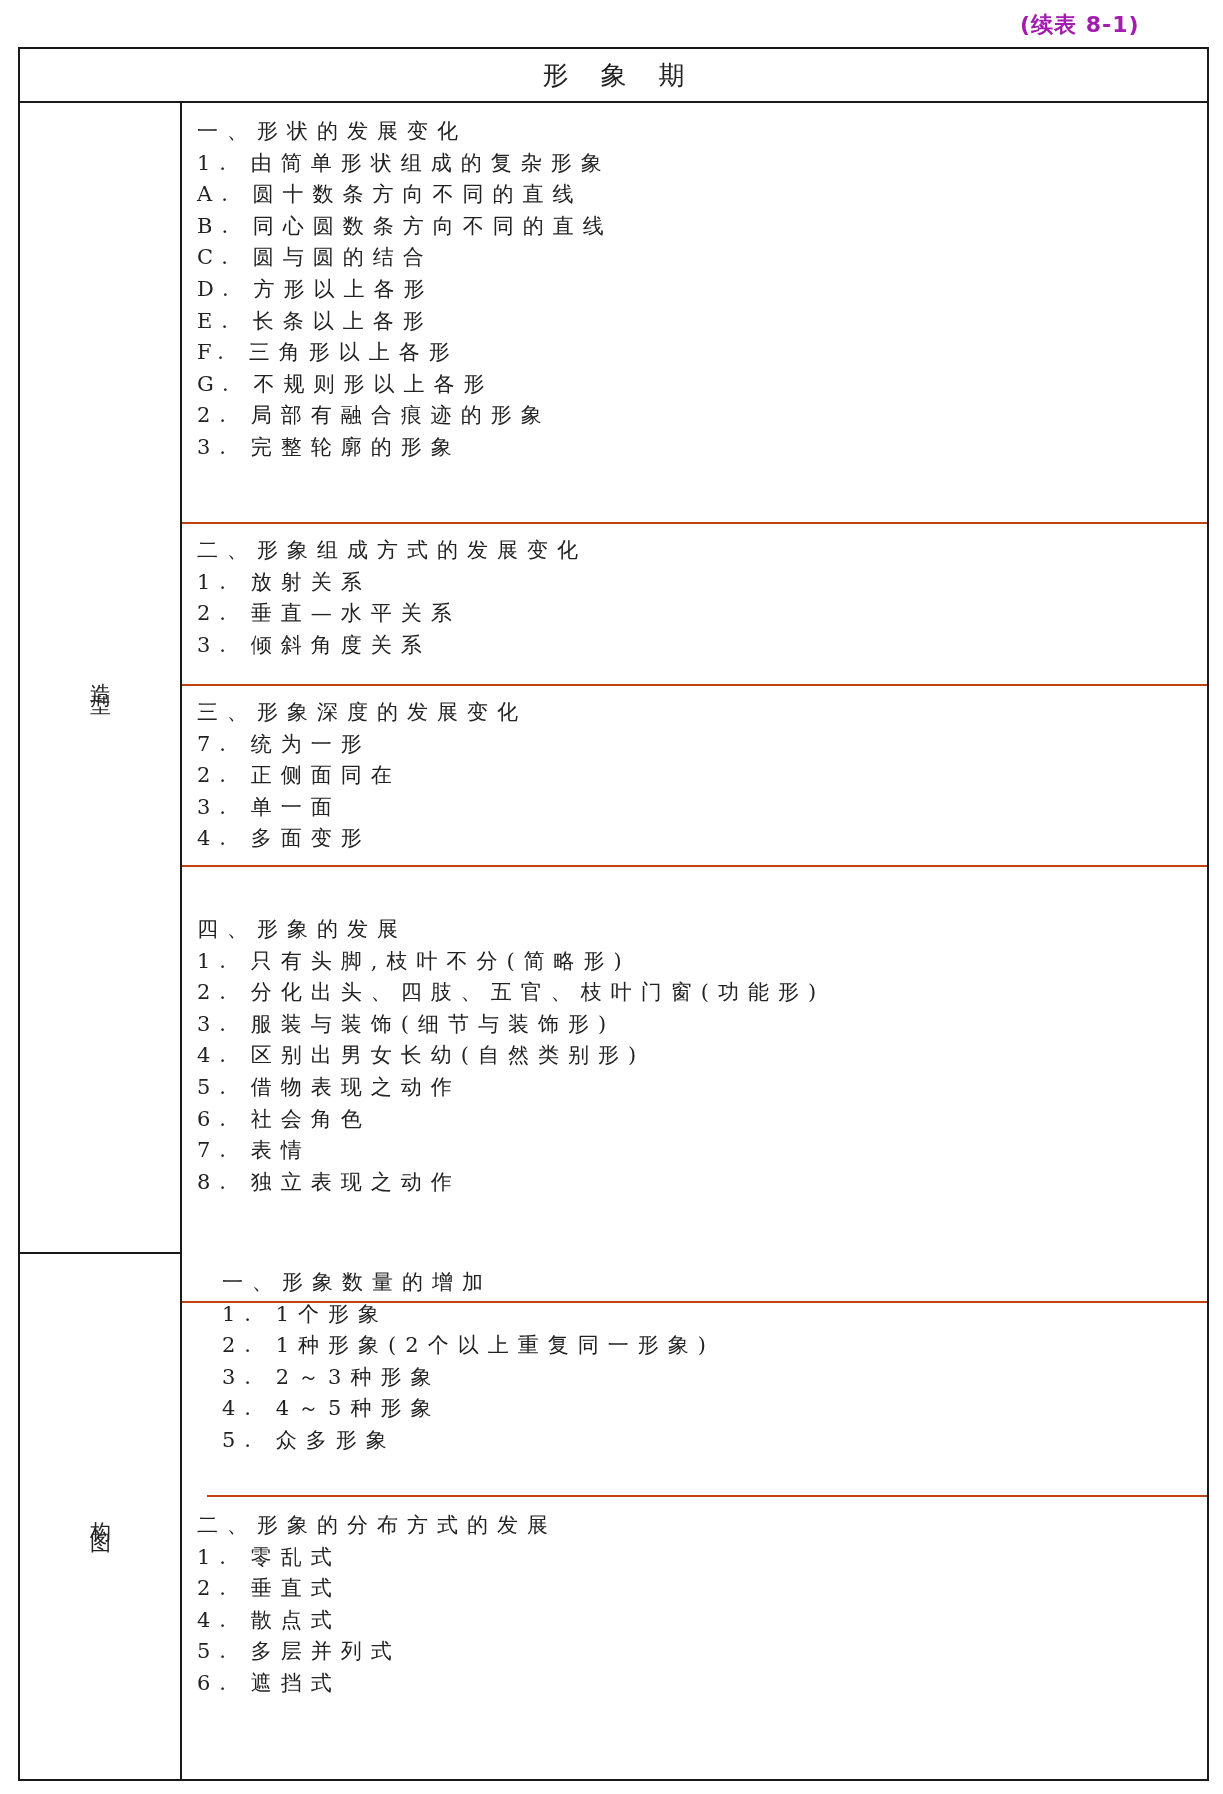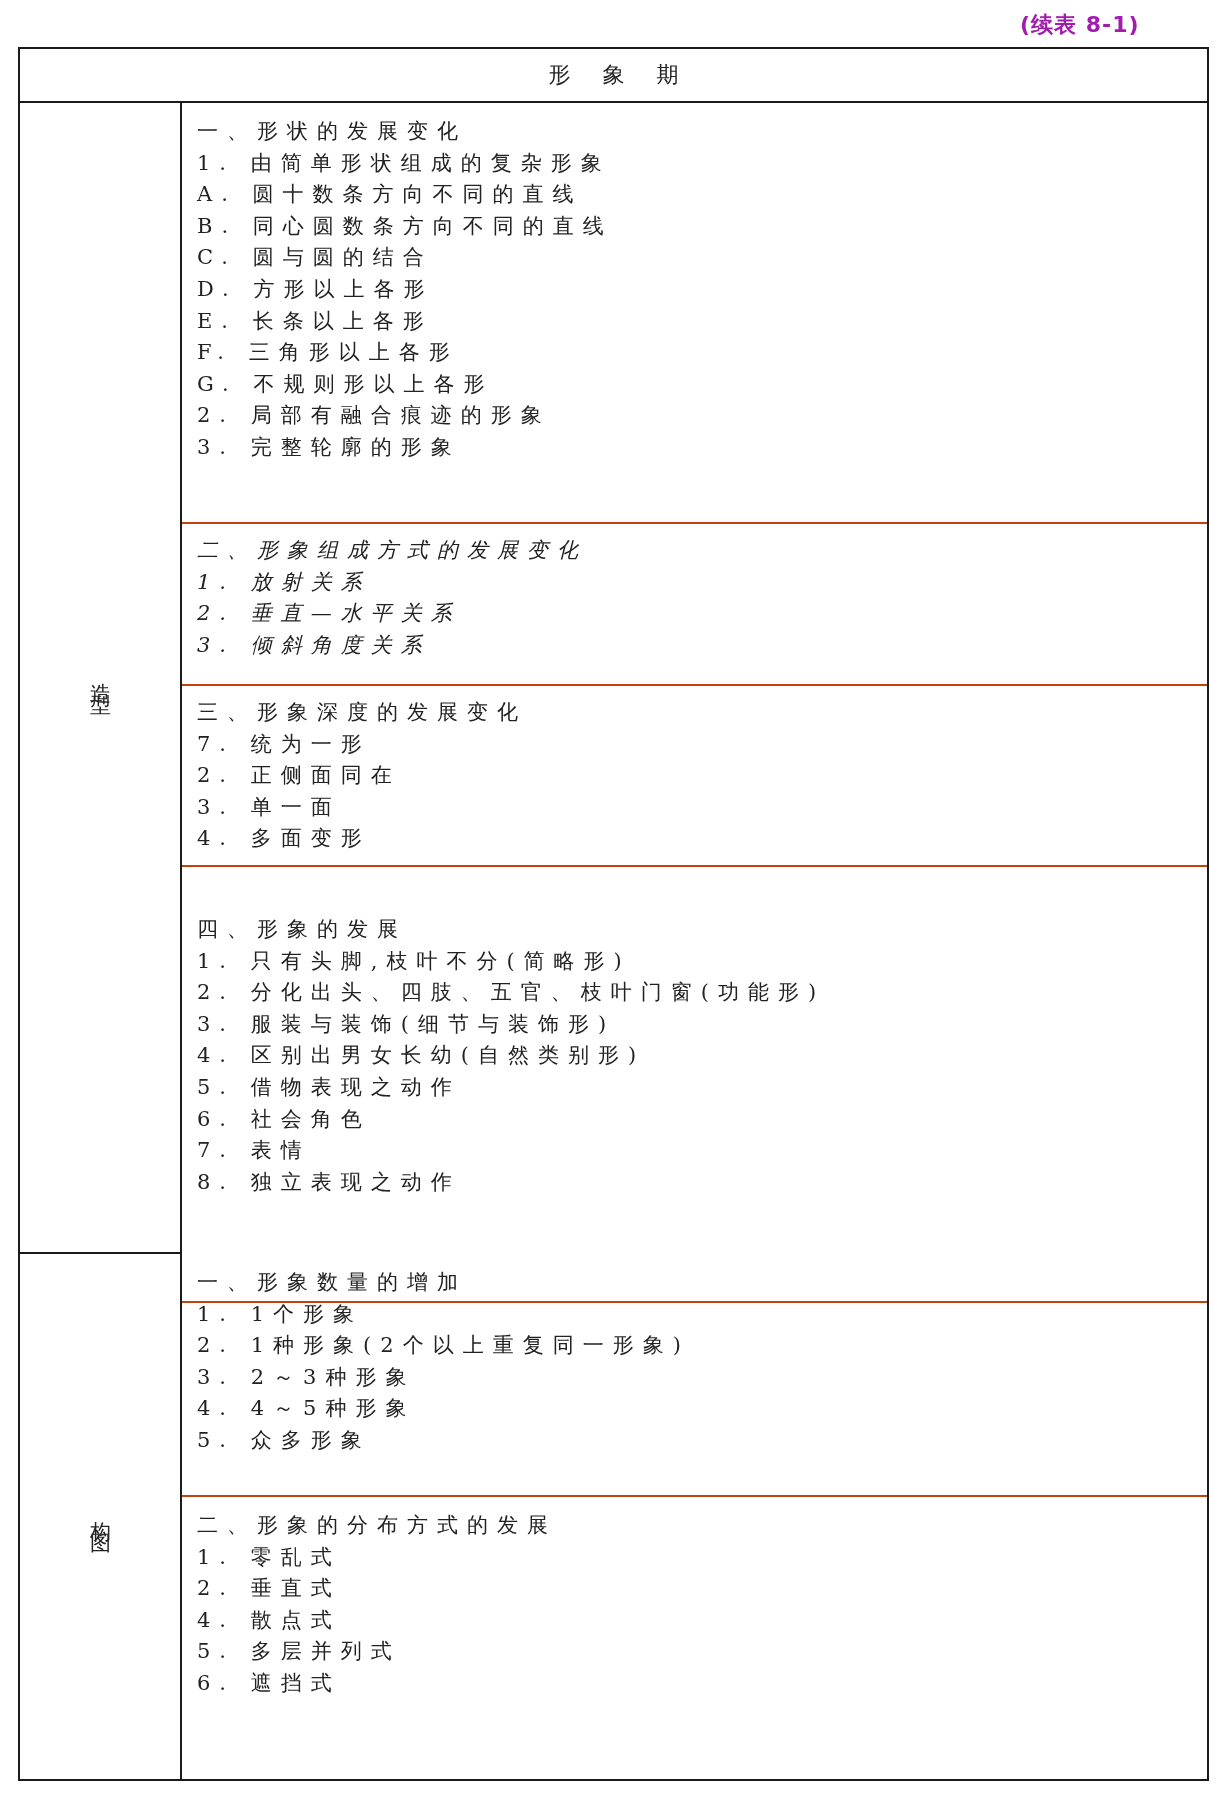--- a/index.html
+++ b/index.html
@@ -41,21 +41,21 @@
     .header-row {
       position: absolute;
       left: 0;
       top: 0;
       width: 100%;
       height: 54px;
       border-bottom: 2px solid #1a1a1a;
       box-sizing: border-box;
       text-align: center;
       line-height: 52px;
-      font-size: 22px;
+      font-size: 26px;
       letter-spacing: 32px;
       padding-left: 32px;
       white-space: nowrap;
     }
     .category {
       position: absolute;
       left: 0;
       width: 162px;
       border-right: 2px solid #1a1a1a;
       box-sizing: border-box;
@@ -91,24 +91,24 @@
       white-space: nowrap;
     }
     .section.with-border {
       border-bottom: 2px solid #c2410c;
     }
     .section-line {
       display: block;
       height: 31.6px;
     }
     #sec-0 { top: 54px;   height: 421px; padding-top: 13px; }
-    #sec-1 { top: 475px;  height: 162px; padding-top: 11px; font-style: italic; }
+    #sec-1 { top: 475px;  height: 162px; padding-top: 11px; }
     #sec-2 { top: 637px;  height: 181px; padding-top: 11px; }
     #sec-3 { top: 840px;  height: 414px; padding-top: 25px; }
-    #sec-4 { top: 1205px; height: 243px; padding-top: 13px; }
+    #sec-4 { top: 1205px; height: 243px; padding-top: 13px; margin-left: 25px; }
     #sec-5 { top: 1448px; height: 282px; padding-top: 13px; }
   </style>
 </head>
 <body>
 
 <div class="caption">(续表 8-1)</div>
 
 <div class="table">
   <div class="header-row">形象期</div>
 

